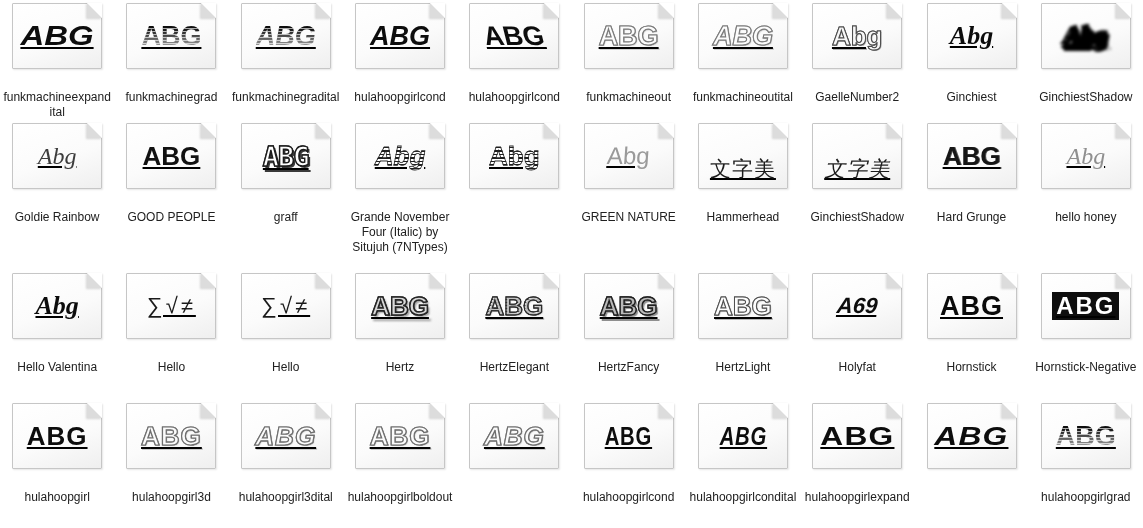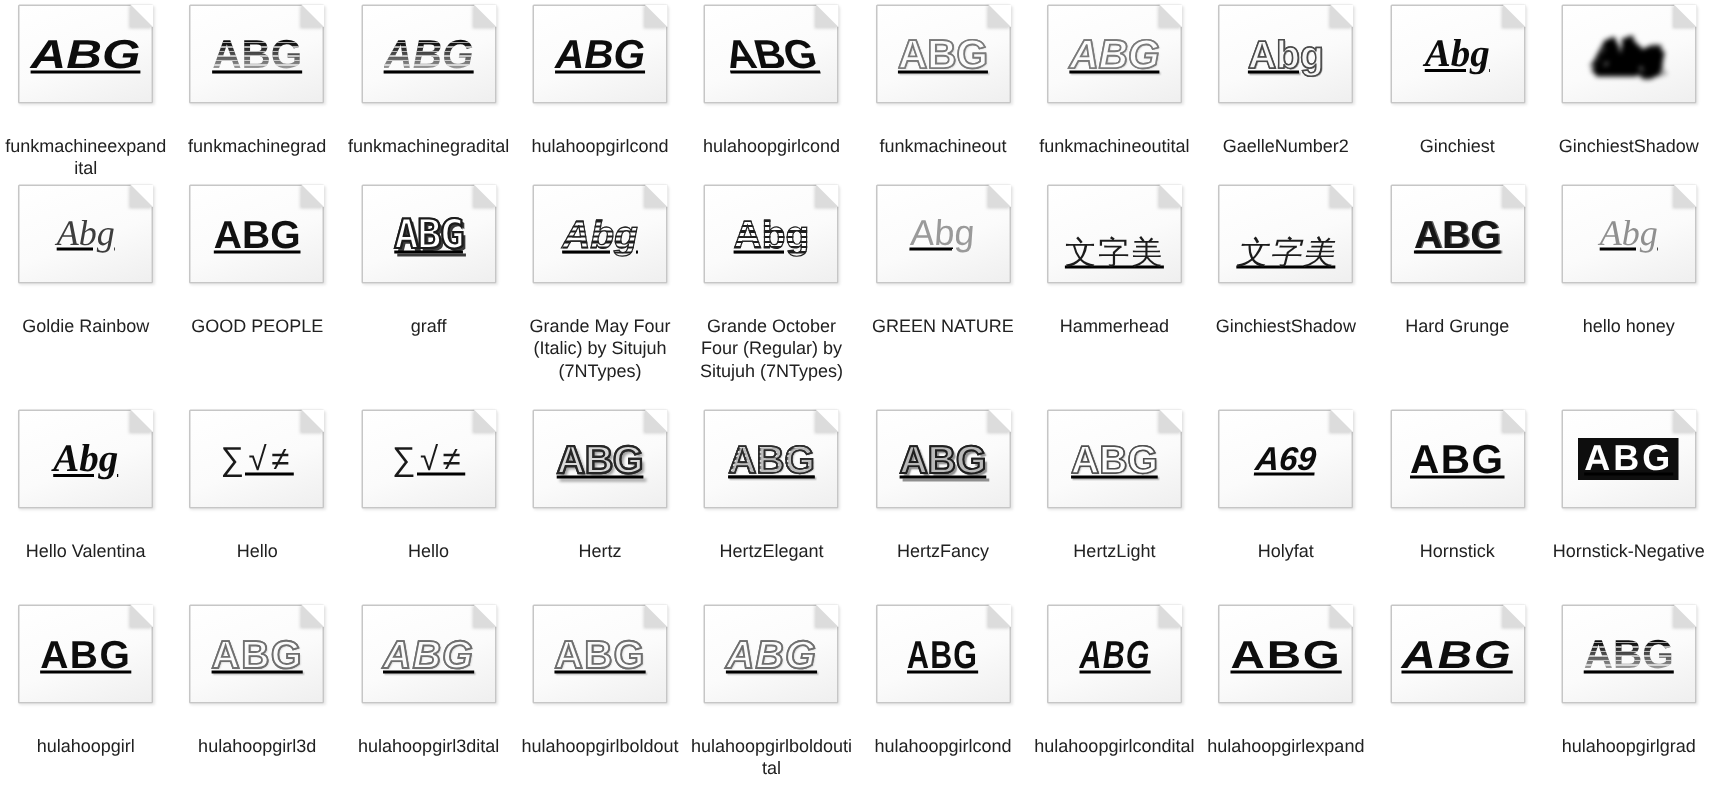--- a/index.html
+++ b/index.html
@@ -171,29 +171,28 @@
       <span class="preview s-graff">ABG</span>
     </div>
     <div class="label">graff</div>
   </div>
 
   <div class="tile">
     <div class="page">
       <span class="fold"></span>
       <span class="preview s-stripes s-ital">Abg</span>
     </div>
-    <div class="label">Grande May Four (Italic) by Situjuh (7NTypes)</div>
+    <div class="label">Grande November Four (Italic) by Situjuh (7NTypes)</div>
   </div>
 
   <div class="tile">
     <div class="page">
       <span class="fold"></span>
       <span class="preview s-stripes">Abg</span>
     </div>
-    <div class="label">Grande October Four (Regular) by Situjuh (7NTypes)</div>
   </div>
 
   <div class="tile">
     <div class="page">
       <span class="fold"></span>
       <span class="preview s-thin">Abg</span>
     </div>
     <div class="label">GREEN NATURE</div>
   </div>
 
@@ -341,21 +340,20 @@
       <span class="preview s-round-outline">ABG</span>
     </div>
     <div class="label">hulahoopgirlboldout</div>
   </div>
 
   <div class="tile">
     <div class="page">
       <span class="fold"></span>
       <span class="preview s-round-outline s-ital">ABG</span>
     </div>
-    <div class="label">hulahoopgirlboldoutital</div>
   </div>
 
   <div class="tile">
     <div class="page">
       <span class="fold"></span>
       <span class="preview s-round-solid s-cond">ABG</span>
     </div>
     <div class="label">hulahoopgirlcond</div>
   </div>
 

